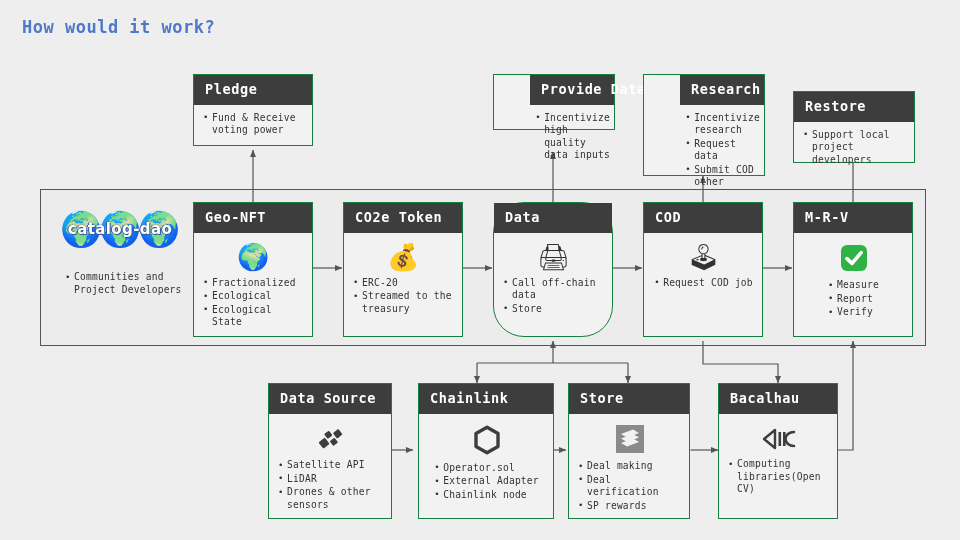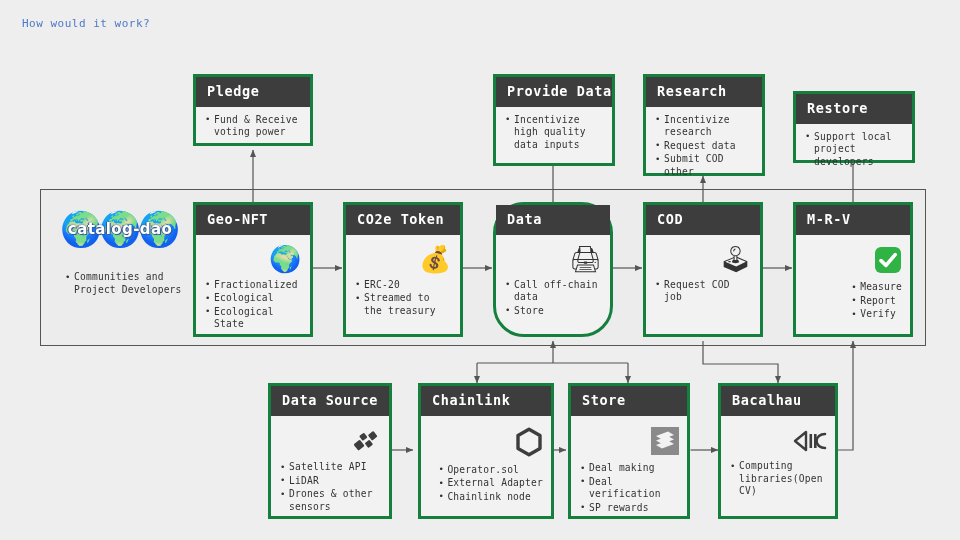--- a/index.html
+++ b/index.html
@@ -7,36 +7,36 @@
     width:960px; height:540px; overflow:hidden;
     background:#eeeeee;
     font-family:"DejaVu Sans Mono","Liberation Mono",monospace;
     color:#333333;
     position:relative;
   }
   #stage { position:absolute; inset:0; }
 
   .title {
     position:absolute; left:22px; top:17px;
-    font-size:11px; font-weight:normal; color:#4e79c8;
+    font-size:17px; font-weight:bold; color:#4e79c8;
     letter-spacing:0.5px; white-space:nowrap;
   }
 
   
   .card { position:absolute; box-sizing:border-box; background:#f2f2f2;
-          border:3px solid #15803d; z-index:5; }
+          border:1px solid #15803d; z-index:5; }
   .card > .hdr {
     background:#3d3d3d; color:#ffffff;
     font-size:13.5px; font-weight:bold; letter-spacing:0.6px;
     padding:7px 0 7px 11px; line-height:1.15;
     white-space:nowrap;
   }
   .card > .body {
     padding:7px 8px 7px 9px;
-    display:flex; flex-direction:column; align-items:flex-end;
+    display:flex; flex-direction:column; align-items:center;
   }
   .card .emoji { text-align:center; font-size:26px; line-height:1; margin:4px 0 7px 0;
                  font-family:"DejaVu Sans","Liberation Sans",sans-serif; }
   .card .emoji svg { display:inline-block; vertical-align:middle; }
   ul.bul { list-style:none; margin:0; padding:0; }
   ul.bul li {
     font-size:9.6px; line-height:12.6px; color:#333333;
     padding-left:9px; position:relative; margin-bottom:1px;
     letter-spacing:0.2px;
   }
@@ -119,30 +119,30 @@
 
   <div class="card" style="left:193px; top:74px; width:120px; height:72px;">
     <div class="hdr">Pledge</div>
     <div class="body">
       <ul class="bul">
         <li>Fund &amp; Receive voting power</li>
       </ul>
     </div>
   </div>
 
-  <div class="card" style="left:493px; top:74px; width:122px; height:92px;">
+  <div class="card" style="left:493px; top:74px; width:122px; height:56px;padding-left:36px;">
     <div class="hdr">Provide Data</div>
     <div class="body">
       <ul class="bul">
         <li>Incentivize high quality data inputs</li>
       </ul>
     </div>
   </div>
 
-  <div class="card" style="left:643px; top:74px; width:122px; height:102px;">
+  <div class="card" style="left:643px; top:74px; width:122px; height:102px;padding-left:36px;">
     <div class="hdr">Research</div>
     <div class="body">
       <ul class="bul">
         <li>Incentivize research</li>
         <li>Request data</li>
         <li>Submit COD other</li>
       </ul>
     </div>
   </div>
 

